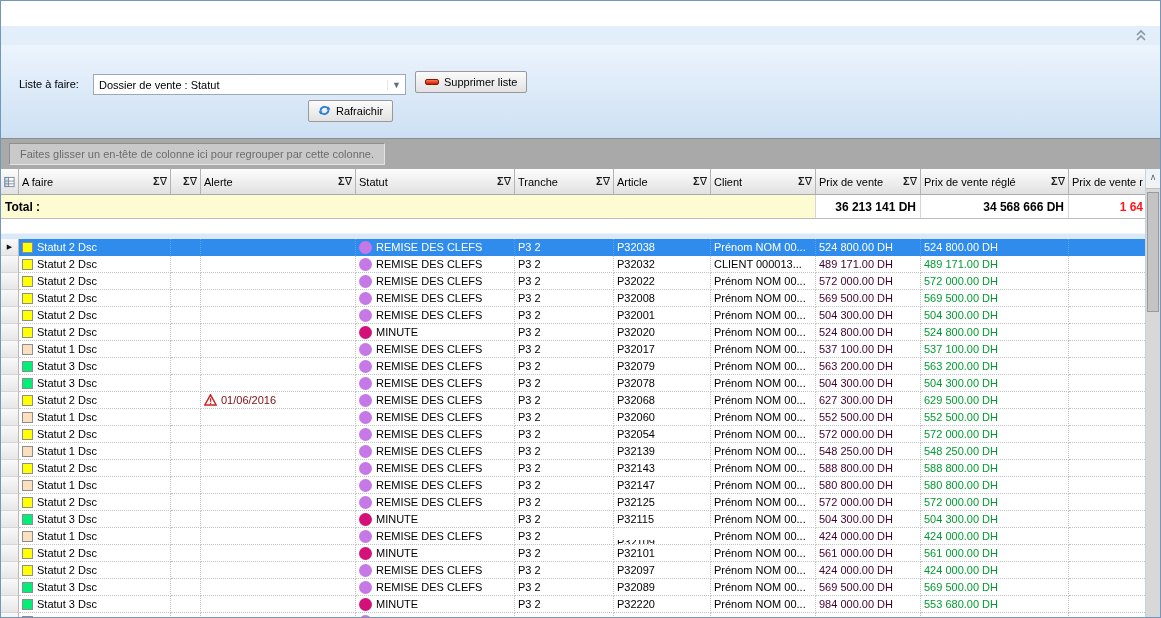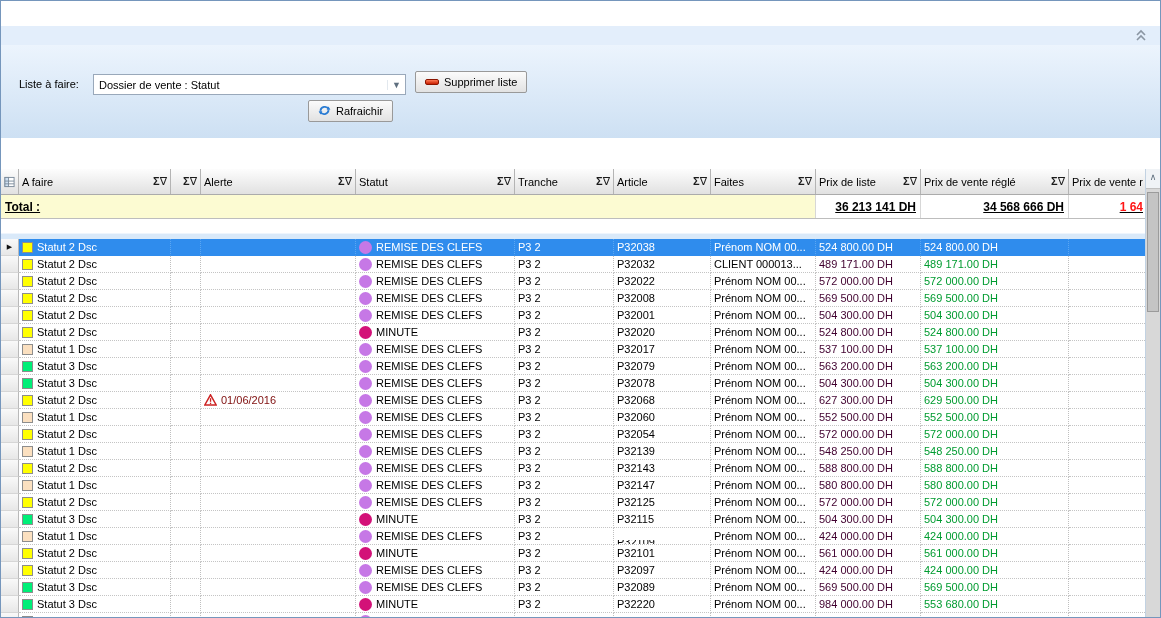--- a/index.html
+++ b/index.html
@@ -36,21 +36,21 @@
   
   .headerrow{position:absolute;left:0;top:168px;width:1146px;height:26px;display:flex;box-sizing:border-box;
     background:linear-gradient(#fdfdfd,#e1e1e1);border-bottom:1px solid #ababab;}
   .hcell{box-sizing:border-box;border-right:1px solid #b4b4b4;display:flex;align-items:center;padding:0 3px;overflow:hidden;}
   .hlabel{flex:1;white-space:nowrap;overflow:hidden;}
   .hicons{white-space:nowrap;color:#1b1b1b;font-size:11px;}
   .hicons b{font-weight:bold;}
   
   .totalrow{position:absolute;left:0;top:194px;width:1146px;height:24px;display:flex;box-sizing:border-box;
     border-bottom:1px solid #bdbdbd;font-weight:bold;font-size:12px;}
-  .tcell{box-sizing:border-box;border-right:1px solid #d7d7d7;display:flex;align-items:center;padding:0 4px;white-space:nowrap;overflow:hidden;text-decoration:underline;}
+  .tcell{box-sizing:border-box;border-right:1px solid #d7d7d7;display:flex;align-items:center;padding:0 4px;white-space:nowrap;overflow:hidden;}
   .tyellow{background:#fcfbd2;}
   .twhite{background:#fff;justify-content:flex-end;}
   .bluesep{position:absolute;left:0;top:232px;width:1146px;height:6px;background:#d9e9f9;border-top:1px solid #eef5fd;}
   
   .rows{position:absolute;left:0;top:238px;width:1146px;height:380px;overflow:hidden;}
   .row{display:flex;height:17px;box-sizing:border-box;}
   .ind{width:18px;flex:none;box-sizing:border-box;background:linear-gradient(#f9f9f9,#e7e7e7);
     border-right:1px solid #b9b9b9;border-bottom:1px solid #d6d6d6;font-size:7px;line-height:16px;text-align:center;color:#111;}
   .cell{box-sizing:border-box;border-right:1px dotted #bfbfbf;border-bottom:1px dotted #c4c4c4;
     padding:0 3px;white-space:nowrap;overflow:hidden;display:flex;align-items:center;gap:4px;background:#fff;}
@@ -95,20 +95,23 @@
           <path d="M2.2 7.8 A4.5 4.5 0 0 0 10.6 6.2" fill="none" stroke="#2b7cd3" stroke-width="1.8"></path>
           <path d="M10.8 5.2 A4.5 4.5 0 0 0 2.4 6.8" fill="none" stroke="#2b7cd3" stroke-width="1.8"></path>
           <polygon points="0.6,7.2 4.4,7.2 2.5,10.4" fill="#2b7cd3"></polygon>
           <polygon points="8.6,5.8 12.4,5.8 10.5,2.6" fill="#2b7cd3"></polygon>
         </svg>
       </span>
       <span>Rafraichir</span>
     </div>
   </div>
 
+  <div class="groupbar">
+    <div class="grouphint">Faites glisser un en-tête de colonne ici pour regrouper par cette colonne.</div>
+  </div>
 
   <div class="headerrow">
       <div class="hcell" style="width: 18px;">
         <svg width="12" height="12" viewBox="0 0 12 12">
           <rect x="1" y="1" width="10" height="10" fill="#fff" stroke="#7a8a9a"></rect>
           <rect x="1" y="1" width="4" height="10" fill="#cfe0f2" stroke="#7a8a9a"></rect>
           <line x1="1" y1="5" x2="11" y2="5" stroke="#7a8a9a"></line>
           <line x1="1" y1="8" x2="11" y2="8" stroke="#7a8a9a"></line>
         </svg>
       </div>
@@ -130,25 +133,25 @@
       </div>
       <div class="hcell" style="width: 99px;">
         <span class="hlabel">Tranche</span>
         <span class="hicons"><b>Σ</b>∇</span>
       </div>
       <div class="hcell" style="width: 97px;">
         <span class="hlabel">Article</span>
         <span class="hicons"><b>Σ</b>∇</span>
       </div>
       <div class="hcell" style="width: 105px;">
-        <span class="hlabel">Faites</span>
+        <span class="hlabel">Client</span>
         <span class="hicons"><b>Σ</b>∇</span>
       </div>
       <div class="hcell" style="width: 105px;">
-        <span class="hlabel">Prix de liste</span>
+        <span class="hlabel">Prix de vente</span>
         <span class="hicons"><b>Σ</b>∇</span>
       </div>
       <div class="hcell" style="width: 148px;">
         <span class="hlabel">Prix de vente réglé</span>
         <span class="hicons"><b>Σ</b>∇</span>
       </div>
       <div class="hcell" style="width: 78px;">
         <span class="hlabel">Prix de vente r</span>
       </div>
     </div>

